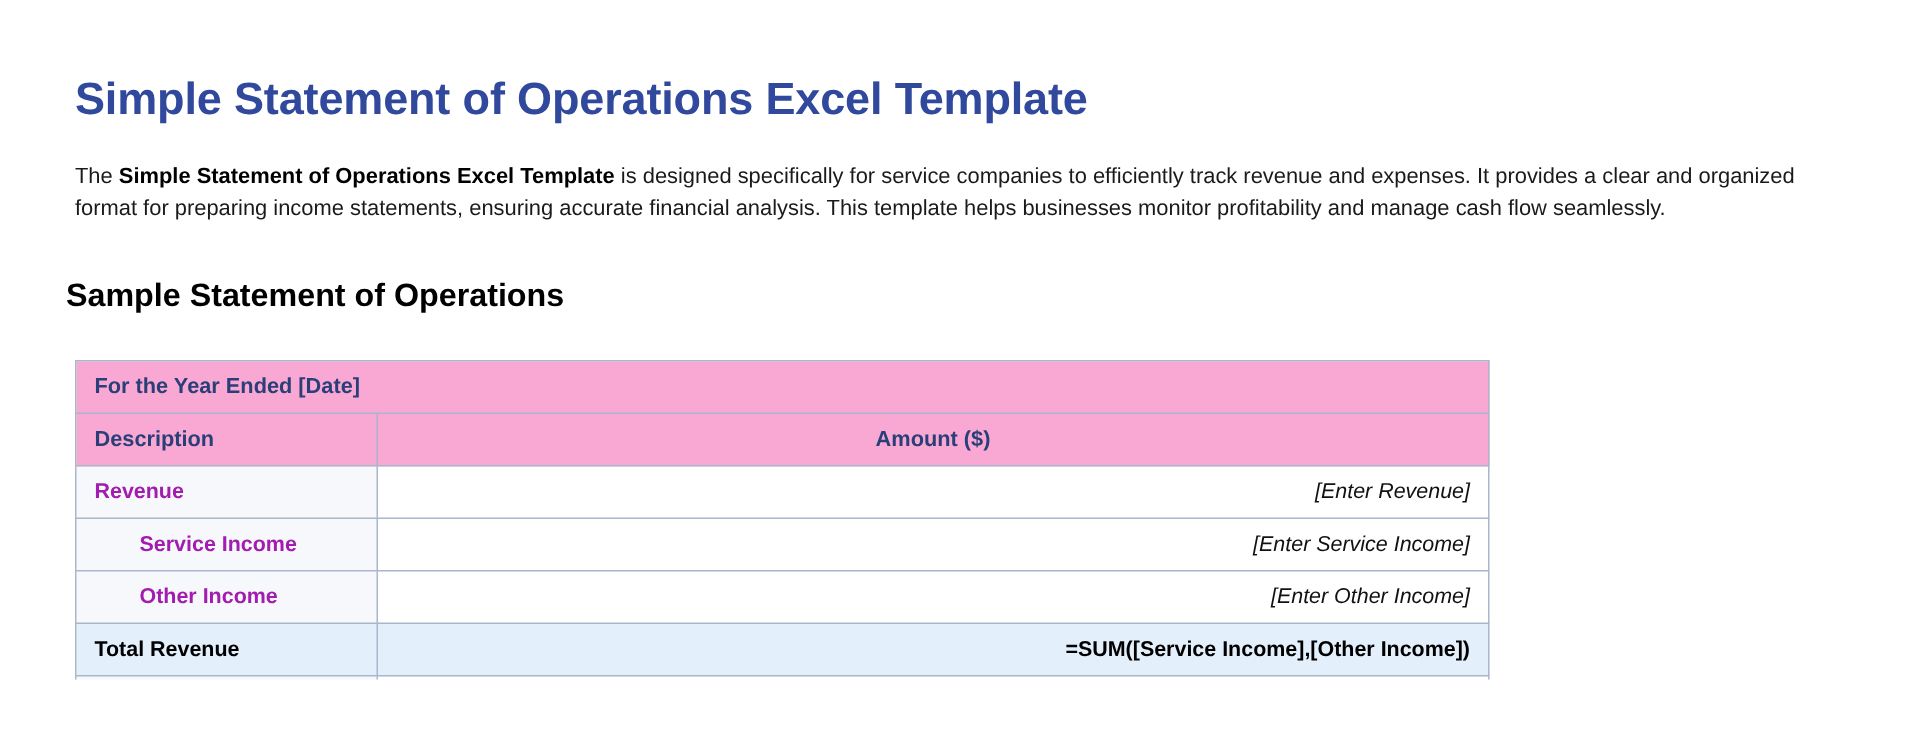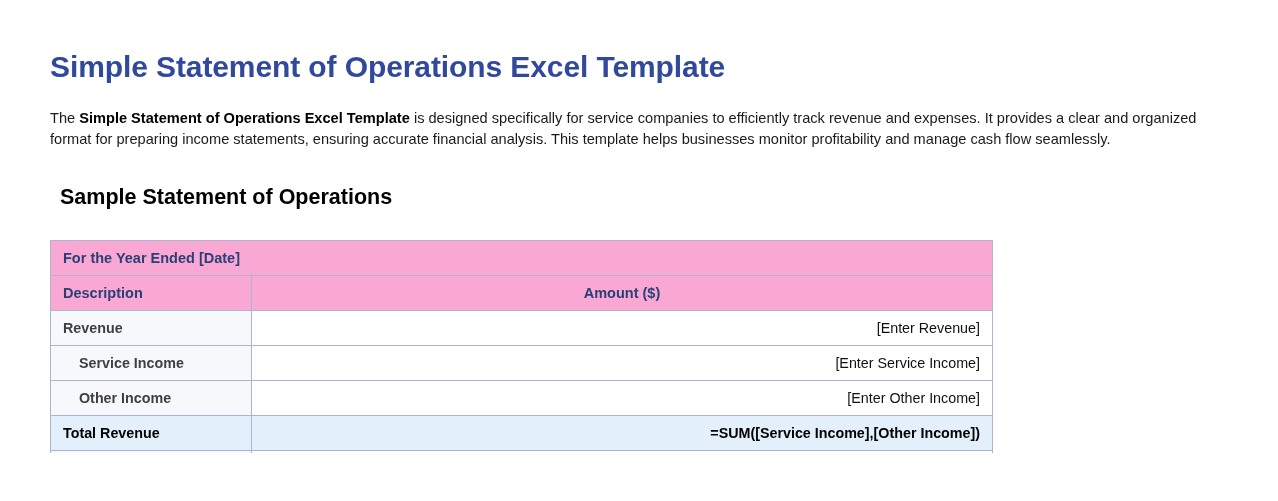--- a/index.html
+++ b/index.html
@@ -48,21 +48,21 @@
     color: #1a1a1a;
   }
   .intro b {
     font-weight: bold;
     color: #000;
   }
 
   
   .section-title {
     position: absolute;
-    left: 60px;
+    left: 44px;
     top: 183px;
     margin: 0;
     font-size: 21.5px;
     line-height: 28px;
     font-weight: bold;
     color: #000000;
   }
 
   
   .table-wrap {
@@ -105,29 +105,30 @@
     height: 35px;
     font-size: 14.5px;
     margin-left: 18px;
   }
   .row-head td.amt { text-align: center; }
 
   
   tr.row-item td.desc {
     background: #f6f8fb;
     font-weight: bold;
-    color: #404040;
+    color: #a21caf;
   }
   tr.row-item td.amt {
     background: #ffffff;
     text-align: right;
     font-weight: normal;
     color: #111111;
+    font-style: italic;
   }
-  tr.row-item td.desc.sub { padding-left: 28px; }
+  tr.row-item td.desc.sub { padding-left: 42px; }
 
   
   tr.row-total td.desc,
   tr.row-total td.amt {
     background: #e3effb;
     font-weight: bold;
     color: #000000;
   }
   tr.row-total td.amt { text-align: right; }
 

